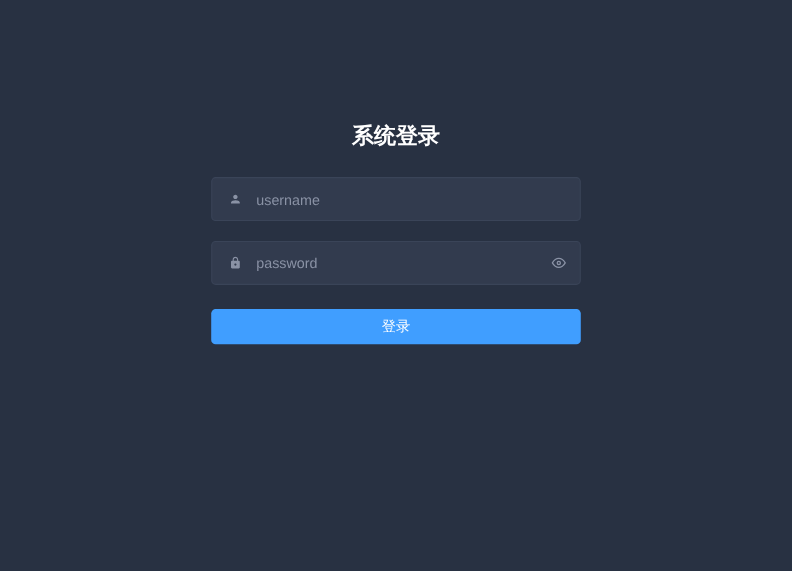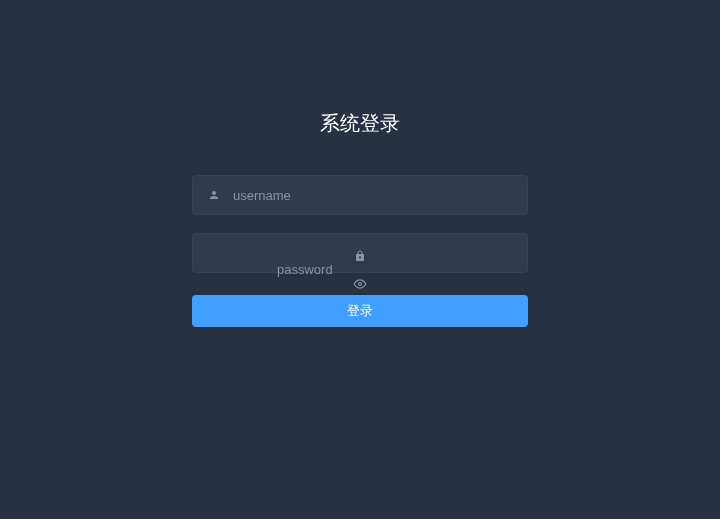--- a/index.html
+++ b/index.html
@@ -19,38 +19,37 @@
     }
     .login-container {
       width: 336px;
       display: flex;
       flex-direction: column;
       align-items: center;
     }
     .login-title {
       color: #ffffff;
       font-size: 20px;
-      font-weight: normal;
-      margin-bottom: 38px;
+      font-weight: bold;
+      margin-bottom: 24px;
     }
     .input-wrapper {
       width: 100%;
       background-color: #323b4e;
       border: 1px solid #3a4458;
       border-radius: 4px;
       display: flex;
       align-items: center;
       padding: 16px 12px;
       height: 40px;
       margin-bottom: 18px;
       position: relative;
     }
     .input-wrapper:last-of-type {
       margin-bottom: 22px;
-      flex-direction: column;
     }
     .input-icon {
       color: #8a92a5;
       font-size: 12px;
       width: 18px;
       display: flex;
       justify-content: center;
     }
     .input-field {
       flex: 1;

